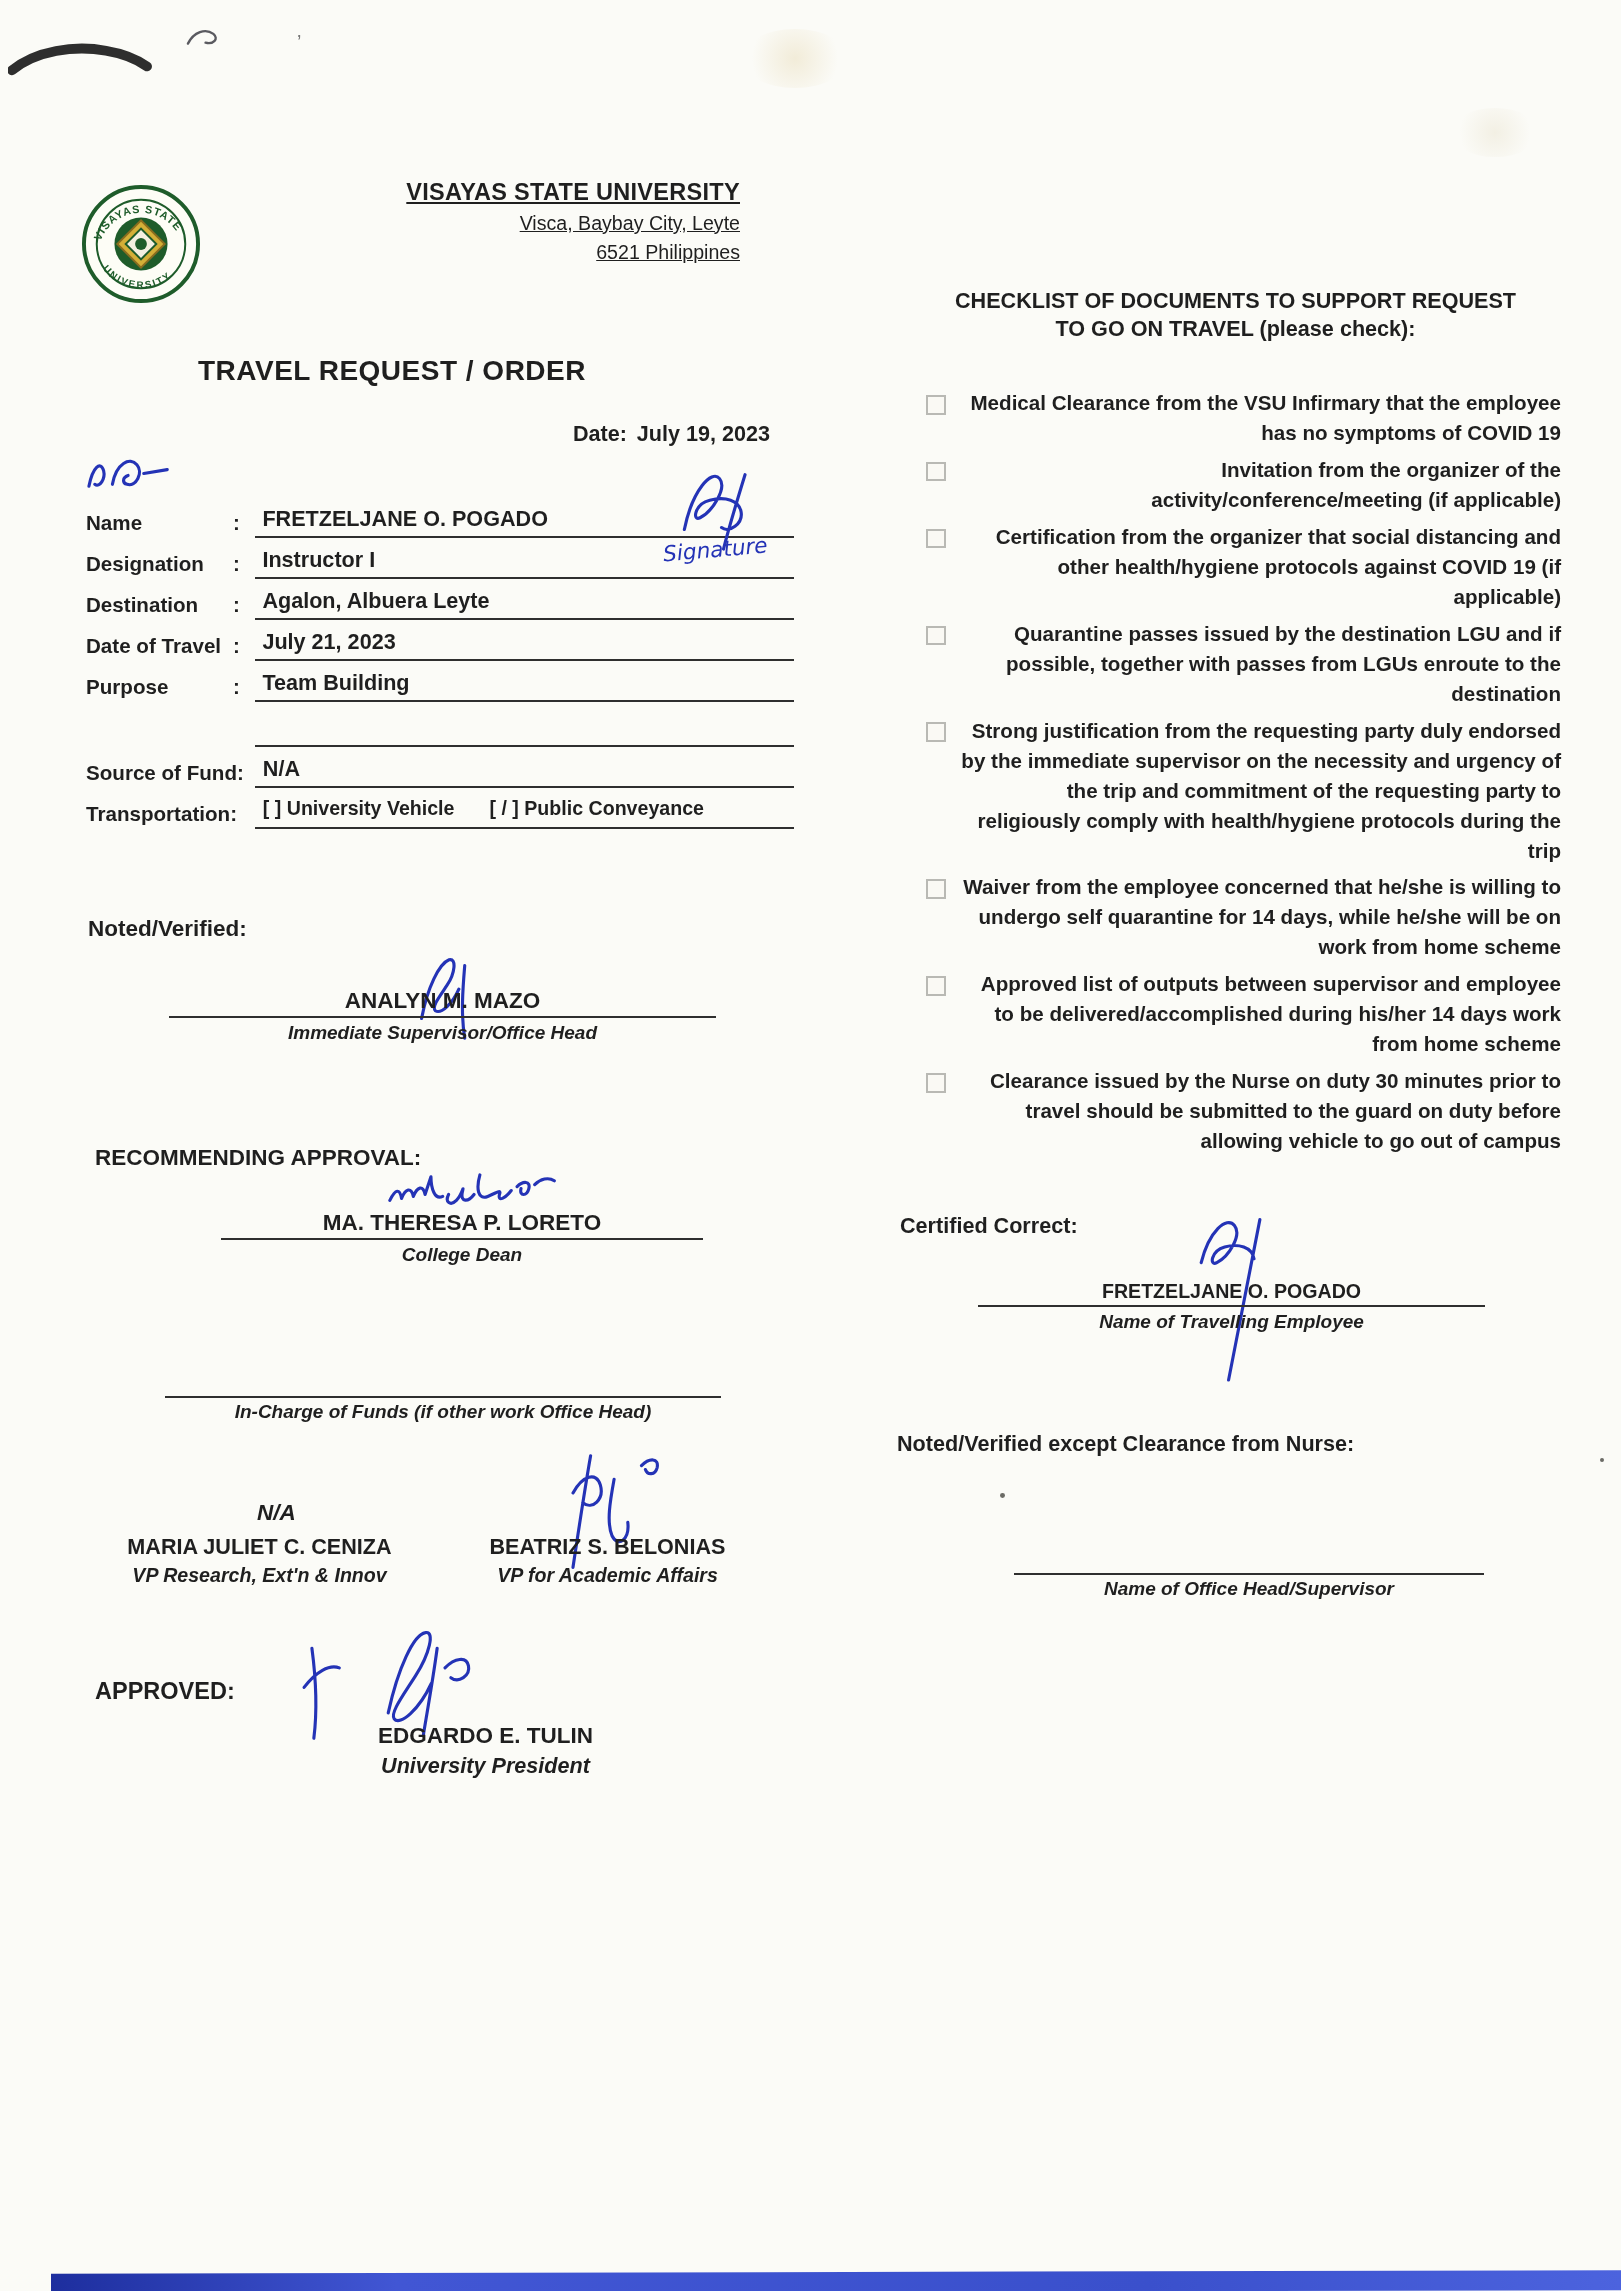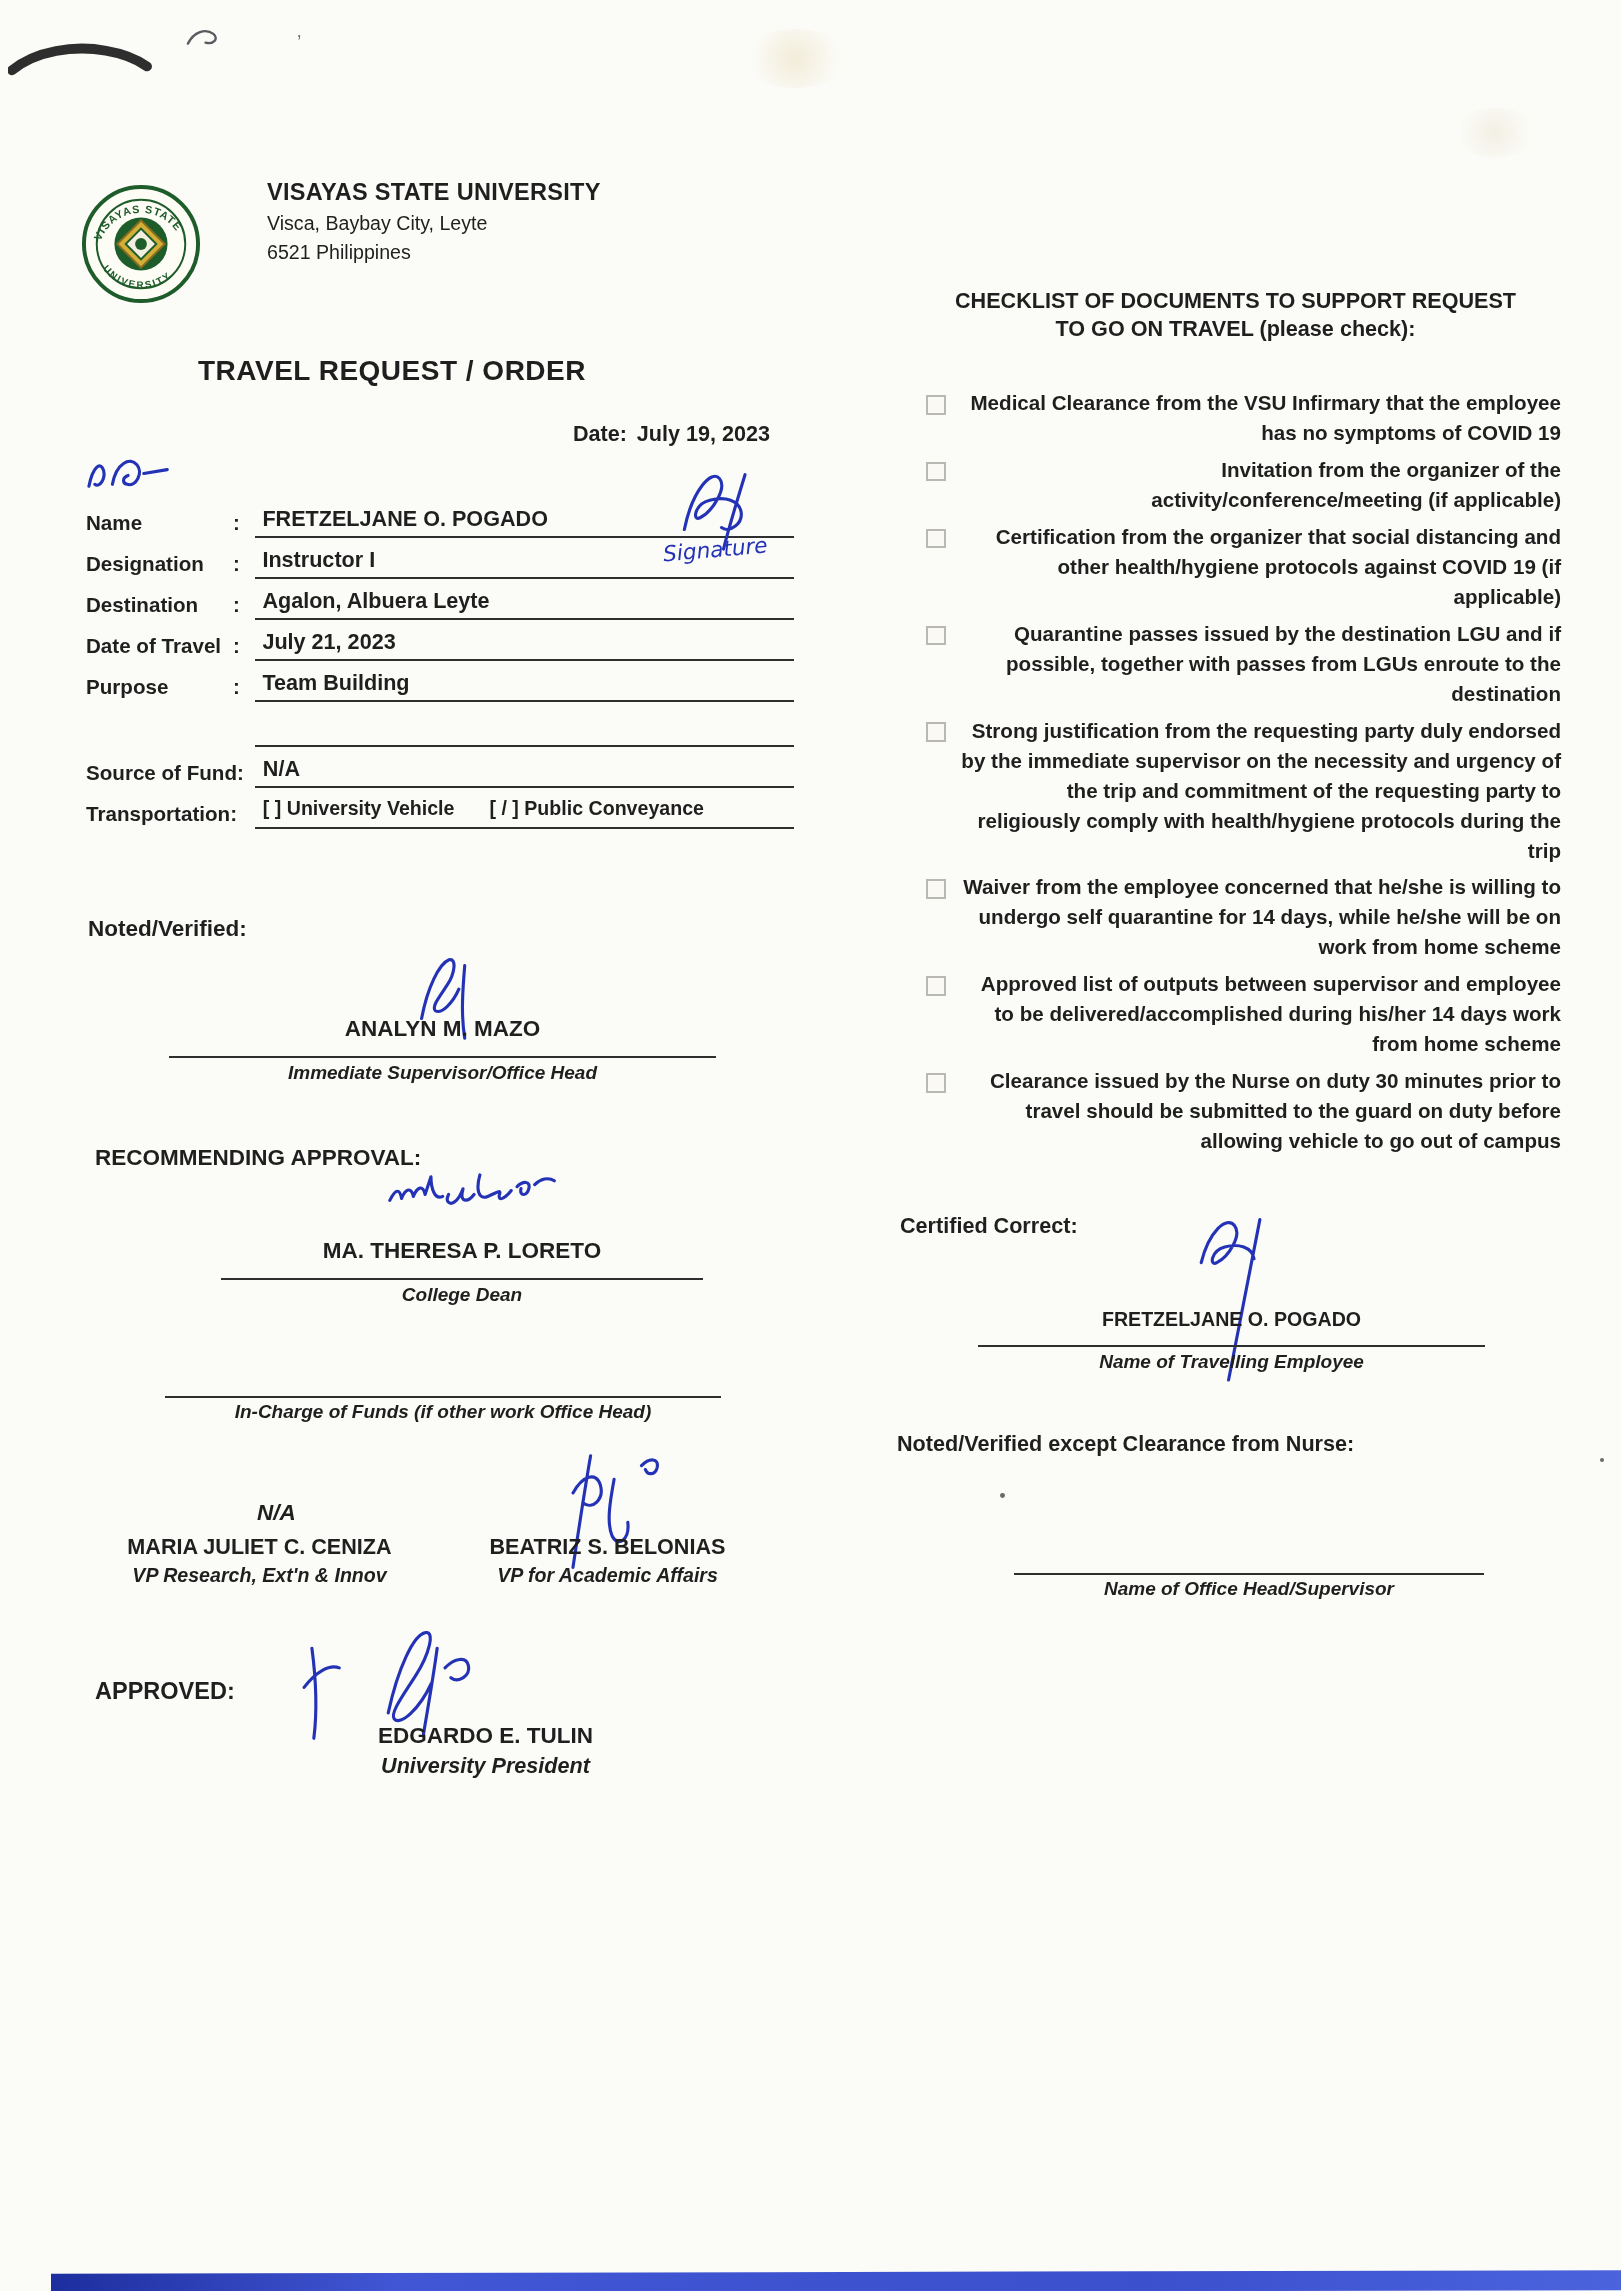--- a/index.html
+++ b/index.html
@@ -10,41 +10,41 @@
     background:#fbfbf7;
     font-family:"Liberation Sans", sans-serif;
     color:#1f1f1f;
     overflow:hidden;
   }
   .abs{position:absolute;}
   .b{font-weight:bold;}
   .i{font-style:italic;}
 
   
-  .hdr-block{left:267px;top:179px;width:461px;text-align:left;}
+  .hdr-block{left:279px;top:179px;width:461px;text-align:right;text-decoration:underline;}
   .uni-name{font-size:23.5px;font-weight:bold;letter-spacing:0.3px;}
   .uni-addr{font-size:19.6px;margin-top:5.9px;}
   .form-title{left:137px;top:355px;width:510px;text-align:center;font-size:28px;font-weight:bold;letter-spacing:0.5px;}
   .date-line{left:573px;top:421px;font-size:21.6px;font-weight:bold;}
   .date-line span{margin-right:9.8px;}
 
   
   .form-block{left:86px;top:497px;width:708px;}
   .frow{display:flex;align-items:flex-end;height:41px;}
   .flabel{width:147px;font-size:20.6px;font-weight:bold;padding-bottom:2.9px;flex-shrink:0;}
   .fcolon{width:21.6px;font-size:20.6px;font-weight:bold;padding-bottom:2.9px;flex-shrink:0;}
   .fvalue{flex:1;border-bottom:2px solid #2f2f2f;font-size:21.6px;font-weight:bold;padding:0 0 2.9px 7.8px;min-height:27.4px;}
   .flabel-wide{width:169px;font-size:20.6px;font-weight:bold;padding-bottom:2.9px;flex-shrink:0;}
   .fvalue-sm{font-size:19.6px;}
   .fvalue-sm .opt{margin-right:35px;}
 
   
   .sec-label{font-size:22.5px;font-weight:bold;}
   .sigblock{text-align:center;}
-  .signame{font-size:22.5px;font-weight:bold;border-bottom:2px solid #2f2f2f;padding-bottom:14px;margin-top:28px;}
+  .signame{font-size:22.5px;font-weight:bold;border-bottom:2px solid #2f2f2f;padding-bottom:2px;}
   .sigcap{font-size:19px;font-weight:bold;font-style:italic;margin-top:3.9px;}
   .rule{border-bottom:2px solid #2f2f2f;height:23.5px;}
   .vpcol{text-align:center;}
   .vpname{font-size:21.6px;font-weight:bold;}
   .vpcap{font-size:19.6px;font-weight:bold;font-style:italic;margin-top:3.9px;}
 
   
   .chk-title{left:912px;top:287px;width:647px;text-align:center;font-size:21.6px;font-weight:bold;line-height:28px;}
   .chk-list{left:926px;top:388px;width:635px;list-style:none;margin:0;padding:0;text-align:right;}
   .chk-item{display:flex;margin-bottom:6.9px;}

